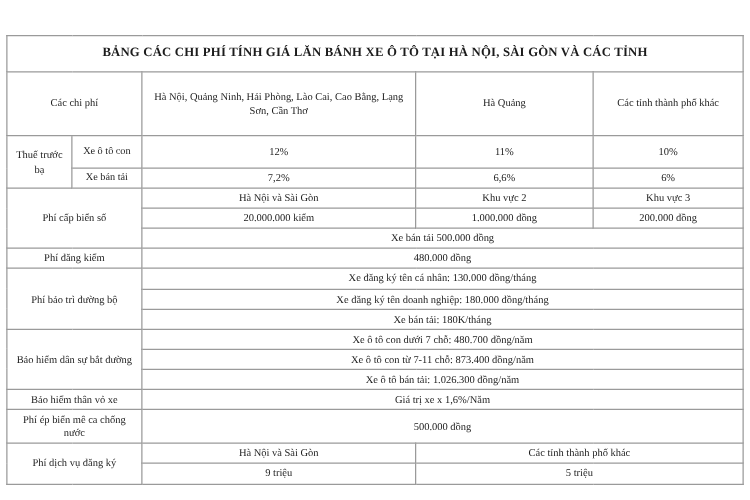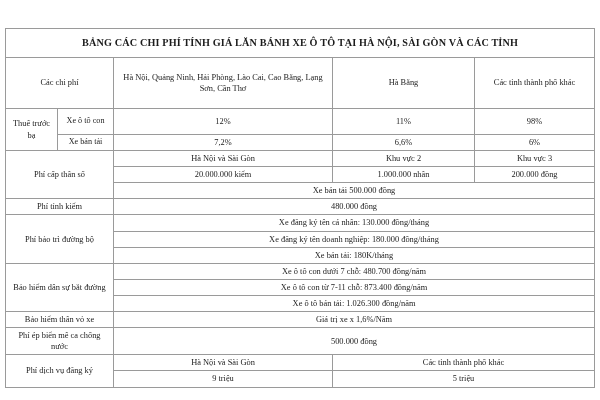--- a/index.html
+++ b/index.html
@@ -69,56 +69,56 @@
     </colgroup>
     <tbody>
 
       <tr>
         <td class="title-cell" colspan="5">BẢNG CÁC CHI PHÍ TÍNH GIÁ LĂN BÁNH XE Ô TÔ TẠI HÀ NỘI, SÀI GÒN VÀ CÁC TỈNH</td>
       </tr>
 
       <tr>
         <td class="hdr" colspan="2">Các chi phí</td>
         <td class="hdr wrap2">Hà Nội, Quảng Ninh, Hải Phòng, Lào Cai, Cao Bằng, Lạng Sơn, Cần Thơ</td>
-        <td class="hdr">Hà Bằng</td>
+        <td class="hdr">Hà Quảng</td>
         <td class="hdr">Các tỉnh thành phố khác</td>
       </tr>
 
       <tr class="row-tall">
         <td rowspan="2" class="label-cell">Thuế trước bạ</td>
         <td class="sub-label">Xe ô tô con</td>
         <td>12%</td>
         <td>11%</td>
-        <td>98%</td>
+        <td>10%</td>
       </tr>
 
       <tr class="row-small">
         <td class="sub-label">Xe bán tải</td>
         <td>7,2%</td>
         <td>6,6%</td>
         <td>6%</td>
       </tr>
 
       <tr class="row-small">
-        <td rowspan="3" colspan="2" class="label-cell">Phí cấp thân số</td>
+        <td rowspan="3" colspan="2" class="label-cell">Phí cấp biển số</td>
         <td>Hà Nội và Sài Gòn</td>
         <td>Khu vực 2</td>
         <td>Khu vực 3</td>
       </tr>
       <tr class="row-small">
         <td>20.000.000 kiểm</td>
-        <td>1.000.000 nhân</td>
+        <td>1.000.000 đồng</td>
         <td>200.000 đồng</td>
       </tr>
       <tr class="row-small">
         <td colspan="3">Xe bán tải 500.000 đồng</td>
       </tr>
 
       <tr class="row-small">
-        <td colspan="2" class="label-cell">Phí tỉnh kiểm</td>
+        <td colspan="2" class="label-cell">Phí đăng kiểm</td>
         <td colspan="3">480.000 đồng</td>
       </tr>
 
       <tr class="row-small">
         <td rowspan="3" colspan="2" class="label-cell">Phí bảo trì đường bộ</td>
         <td colspan="3">Xe đăng ký tên cá nhân: 130.000 đồng/tháng</td>
       </tr>
       <tr class="row-small">
         <td colspan="3">Xe đăng ký tên doanh nghiệp: 180.000 đồng/tháng</td>
       </tr>

